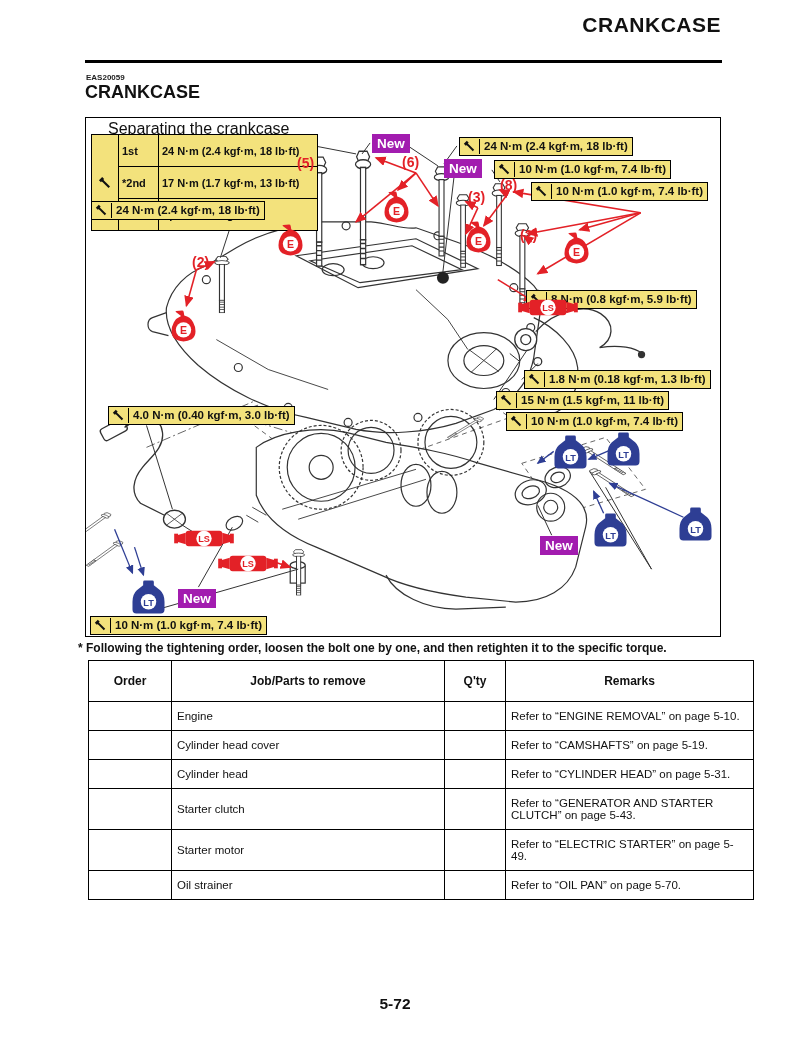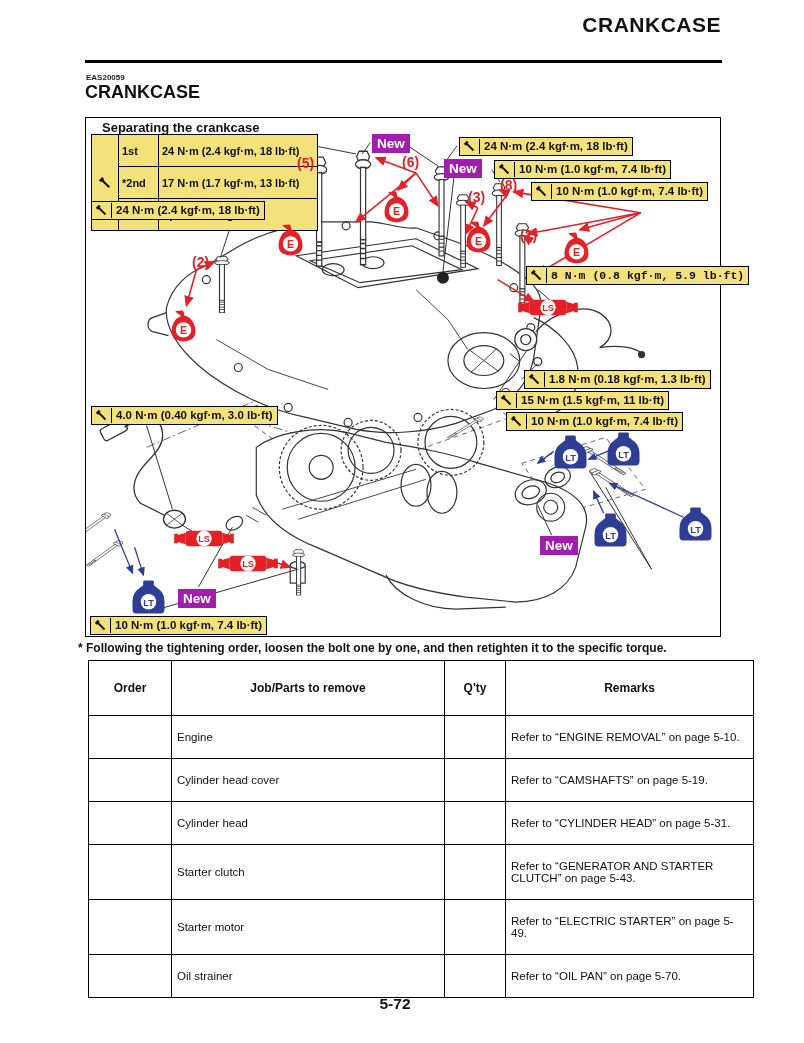--- a/index.html
+++ b/index.html
@@ -7,21 +7,21 @@
         font-family:"Liberation Sans", sans-serif;color:#111;overflow:hidden;}
 
   
   .hdr-title{position:absolute;top:13px;right:83px;font-size:21px;font-weight:bold;letter-spacing:.5px;}
   .hdr-rule{position:absolute;left:85px;top:60px;width:637px;height:2.6px;background:#000;}
   .eas-code{position:absolute;left:86px;top:73px;font-size:8px;font-weight:bold;color:#222;}
   .sec-title{position:absolute;left:85px;top:82px;font-size:18px;font-weight:bold;}
 
   
   .figure{position:absolute;left:85px;top:117px;width:634px;height:518px;border:1.9px solid #000;}
-  .fig-title{position:absolute;left:16px;top:2px;font-size:13px;font-weight:bold;}
+  .fig-title{position:absolute;left:22px;top:2px;font-size:16px;font-weight:normal;}
   .art{position:absolute;left:0;top:0;width:100%;height:100%;}
 
   
   .torque{position:absolute;display:flex;align-items:center;background:#f3e27c;
           border:1.6px solid #000;height:17px;padding:0 4px 0 2px;white-space:nowrap;z-index:3;}
   .torque .wrench-icon{width:15px;height:15px;display:inline-block;flex:none;}
   .torque .t-text{font-size:11.5px;font-weight:bold;border-left:1.5px solid #000;
                   padding-left:4px;margin-left:2px;line-height:15px;}
 
   
@@ -37,21 +37,21 @@
   .newbox{position:absolute;background:#a21caf;color:#fff;font-size:13.5px;font-weight:bold;
           padding:0 5px;line-height:19px;z-index:3;}
   .sym{position:absolute;z-index:3;line-height:0;}
 
   
   .footnote{position:absolute;left:78px;top:641px;width:640px;font-size:12px;font-weight:bold;}
 
   
   .parts{position:absolute;left:88px;top:660px;border-collapse:collapse;table-layout:fixed;
          font-size:11.5px;}
-  .parts td,.parts th{border:1.5px solid #000;padding:15px 5px;vertical-align:middle;overflow:hidden;}
+  .parts td,.parts th{border:1.5px solid #000;padding:8px 5px;vertical-align:middle;overflow:hidden;}
   .parts th{font-size:12px;font-weight:bold;text-align:center;height:24px;}
   .parts .c-order{width:72px;}
   .parts .c-job{width:262px;}
   .parts .c-qty{width:50px;}
   .parts .c-rem{width:237px;}
   .parts .r1{height:20px;}
   .parts .r2{height:31px;}
 
   
   .pagenum{position:absolute;left:0;top:995px;width:790px;text-align:center;
@@ -286,21 +286,21 @@
       </div>
     <div class="torque" style="left:445px;top:64px;">
         <span class="wrench-icon"><svg viewBox="0 0 24 24" width="100%" height="100%">
             <g transform="rotate(-45 12 12)" fill="#111">
               <path d="M8.6 2.6 h6.8 v4.2 h-2 L11.9 9.2 9.9 6.8 H8.6 Z"></path>
               <rect x="10.4" y="6.6" width="3.2" height="14.4"></rect>
             </g>
           </svg></span>
         <span class="t-text">10 N·m (1.0 kgf·m, 7.4 lb·ft)</span>
       </div>
-    <div class="torque" style="left:440px;top:148px;font-family:Liberation Mono, monospace;">
+    <div class="torque" style="left:440px;top:172px;">
         <span class="wrench-icon"><svg viewBox="0 0 24 24" width="100%" height="100%">
             <g transform="rotate(-45 12 12)" fill="#111">
               <path d="M8.6 2.6 h6.8 v4.2 h-2 L11.9 9.2 9.9 6.8 H8.6 Z"></path>
               <rect x="10.4" y="6.6" width="3.2" height="14.4"></rect>
             </g>
           </svg></span>
         <span class="t-text">8 N·m (0.8 kgf·m, 5.9 lb·ft)</span>
       </div>
     <div class="torque" style="left:438px;top:252px;">
         <span class="wrench-icon"><svg viewBox="0 0 24 24" width="100%" height="100%">
@@ -322,21 +322,21 @@
       </div>
     <div class="torque" style="left:420px;top:294px;">
         <span class="wrench-icon"><svg viewBox="0 0 24 24" width="100%" height="100%">
             <g transform="rotate(-45 12 12)" fill="#111">
               <path d="M8.6 2.6 h6.8 v4.2 h-2 L11.9 9.2 9.9 6.8 H8.6 Z"></path>
               <rect x="10.4" y="6.6" width="3.2" height="14.4"></rect>
             </g>
           </svg></span>
         <span class="t-text">10 N·m (1.0 kgf·m, 7.4 lb·ft)</span>
       </div>
-    <div class="torque" style="left:5px;top:288px;">
+    <div class="torque" style="left:22px;top:288px;">
         <span class="wrench-icon"><svg viewBox="0 0 24 24" width="100%" height="100%">
             <g transform="rotate(-45 12 12)" fill="#111">
               <path d="M8.6 2.6 h6.8 v4.2 h-2 L11.9 9.2 9.9 6.8 H8.6 Z"></path>
               <rect x="10.4" y="6.6" width="3.2" height="14.4"></rect>
             </g>
           </svg></span>
         <span class="t-text">4.0 N·m (0.40 kgf·m, 3.0 lb·ft)</span>
       </div>
     <div class="torque" style="left:4px;top:498px;">
         <span class="wrench-icon"><svg viewBox="0 0 24 24" width="100%" height="100%">

